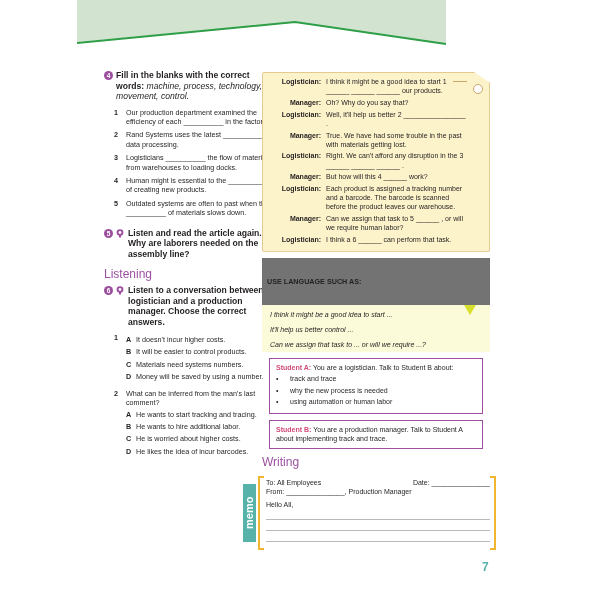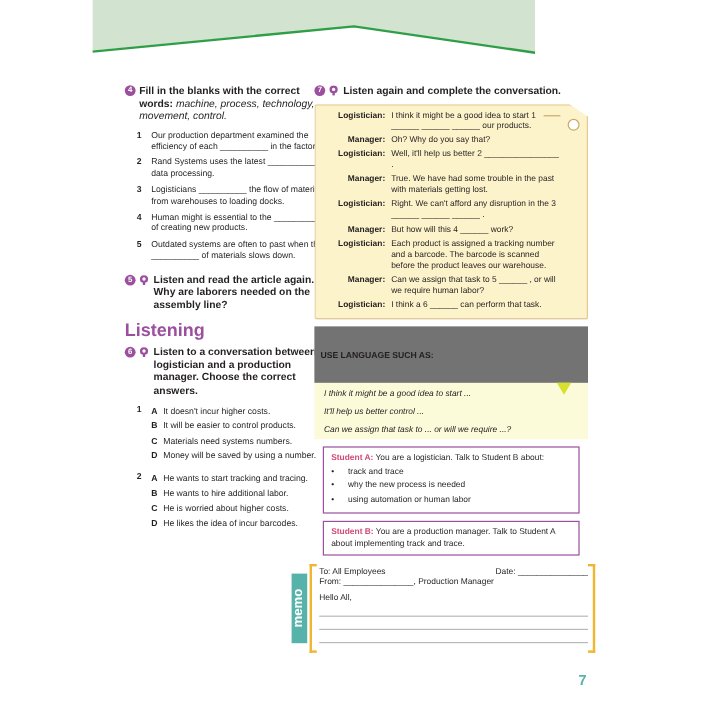--- a/index.html
+++ b/index.html
@@ -12,21 +12,21 @@
   .badge{flex:0 0 auto;width:9px;height:9px;border-radius:50%;background:#9b4f9e;color:#fff;font-size:6.5px;line-height:9px;text-align:center;margin-right:3px;margin-top:1px;font-weight:bold;}
   .listen-icon{flex:0 0 auto;width:8px;height:9px;margin-right:4px;margin-top:1px;}
   .task-text em{font-weight:normal;font-style:italic;}
   .items{margin:0 0 0 10px;padding:0;list-style:none;font-size:7.2px;line-height:9.4px;}
   .items li{display:flex;margin-bottom:4px;}
   .items .num{flex:0 0 12px;font-weight:bold;}
   .items .txt{flex:1;}
   .opts{margin:2px 0 0 0;padding:0;list-style:none;}
   .opts li{display:flex;margin-bottom:3px;}
   .opts .let{flex:0 0 10px;font-weight:bold;}
-  .section-title{color:#9b4f9e;font-size:15px;font-weight:bold;margin:8px 0 4px 0;}
+  .section-title{color:#9b4f9e;font-size:12px;font-weight:normal;margin:8px 0 4px 0;}
   .convo{position:relative;background:#fdf3cb;border:1px solid #e6c98e;border-radius:2px;padding:4px 6px 4px 4px;margin-top:2px;clip-path:polygon(0 0,93% 0,100% 6%,100% 100%,0 100%);box-shadow:1px 1px 2px rgba(0,0,0,0.12);}
   .convo .hole{position:absolute;right:6px;top:11px;width:8px;height:8px;border-radius:50%;border:1.5px solid #c9a86a;background:#fff;}
   .convo .tabline{position:absolute;right:22px;top:8px;width:14px;border-top:1px solid #c9a86a;}
   .crow{display:flex;font-size:7px;line-height:9.2px;margin-bottom:2.5px;}
   .crow .spk{flex:0 0 54px;text-align:right;font-weight:bold;padding-right:5px;}
   .crow .line{flex:1;padding-right:16px;}
   .lang-box{background:#fbfbd9;margin:6px 0 6px 0;}
   .lang-head{background:#737373;font-weight:bold;font-size:7.2px;padding:19px 5px;position:relative;}
   .lang-head:after{content:"";position:absolute;right:14px;bottom:-10px;border-left:6px solid transparent;border-right:6px solid transparent;border-top:10px solid #d7e02c;}
   .lang-line{font-style:italic;font-size:7px;line-height:9px;padding:3px 8px;}
@@ -121,21 +121,21 @@
             </li>
           <li>
               <span class="let">D</span>
               <span>Money will be saved by using a number.</span>
             </li>
         </ul>
       </span>
     </li>
     <li>
         <span class="num">2</span>
-      <span class="txt">
+      <span class="txt"><span>What can be inferred from the man's last comment?</span>
         <ul class="opts">
           <li>
               <span class="let">A</span>
               <span>He wants to start tracking and tracing.</span>
             </li>
           <li>
               <span class="let">B</span>
               <span>He wants to hire additional labor.</span>
             </li>
           <li>
@@ -146,29 +146,20 @@
               <span class="let">D</span>
               <span>He likes the idea of incur barcodes.</span>
             </li>
         </ul>
       </span>
     </li>
   </ul>
 </div>
 
 <div class="col-right">
-  <div class="task-head">
-    <span class="badge">7</span>
-    <svg class="listen-icon" viewBox="0 0 8 9">
-        <ellipse cx="4" cy="3.5" rx="3.4" ry="3.2" fill="#9b4f9e"></ellipse>
-        <rect x="3" y="6" width="2" height="2.5" fill="#9b4f9e"></rect>
-        <circle cx="4" cy="3.5" r="1.4" fill="#fff"></circle>
-      </svg>
-    <span>Listen again and complete the conversation.</span>
-  </div>
   <div class="convo">
     <span class="tabline"></span>
     <span class="hole"></span>
     <div class="crow">
         <span class="spk">Logistician:</span>
         <span class="line">I think it might be a good idea to start 1 ______ ______ ______ our products.</span>
       </div>
     <div class="crow">
         <span class="spk">Manager:</span>
         <span class="line">Oh? Why do you say that?</span>
@@ -224,20 +215,21 @@
       <li>
           <span class="dot">•</span>
           <span>using automation or human labor</span>
         </li>
     </ul>
   </div>
   <div class="student-box">
     <span class="lbl">Student B:</span><span> You are a production manager. Talk to Student A about implementing track and trace.</span>
   </div>
 
+  <div class="section-title" style="margin-top:4px;">Writing</div>
   <div class="memo">
     <div class="tag">memo</div>
     <div class="bl"></div>
     <div class="br"></div>
     <div class="memo-inner">
       <div class="memo-row">
           <span>To: All Employees</span>
           <span>Date: _______________</span>
         </div>
       <div>From: _______________, Production Manager</div>

